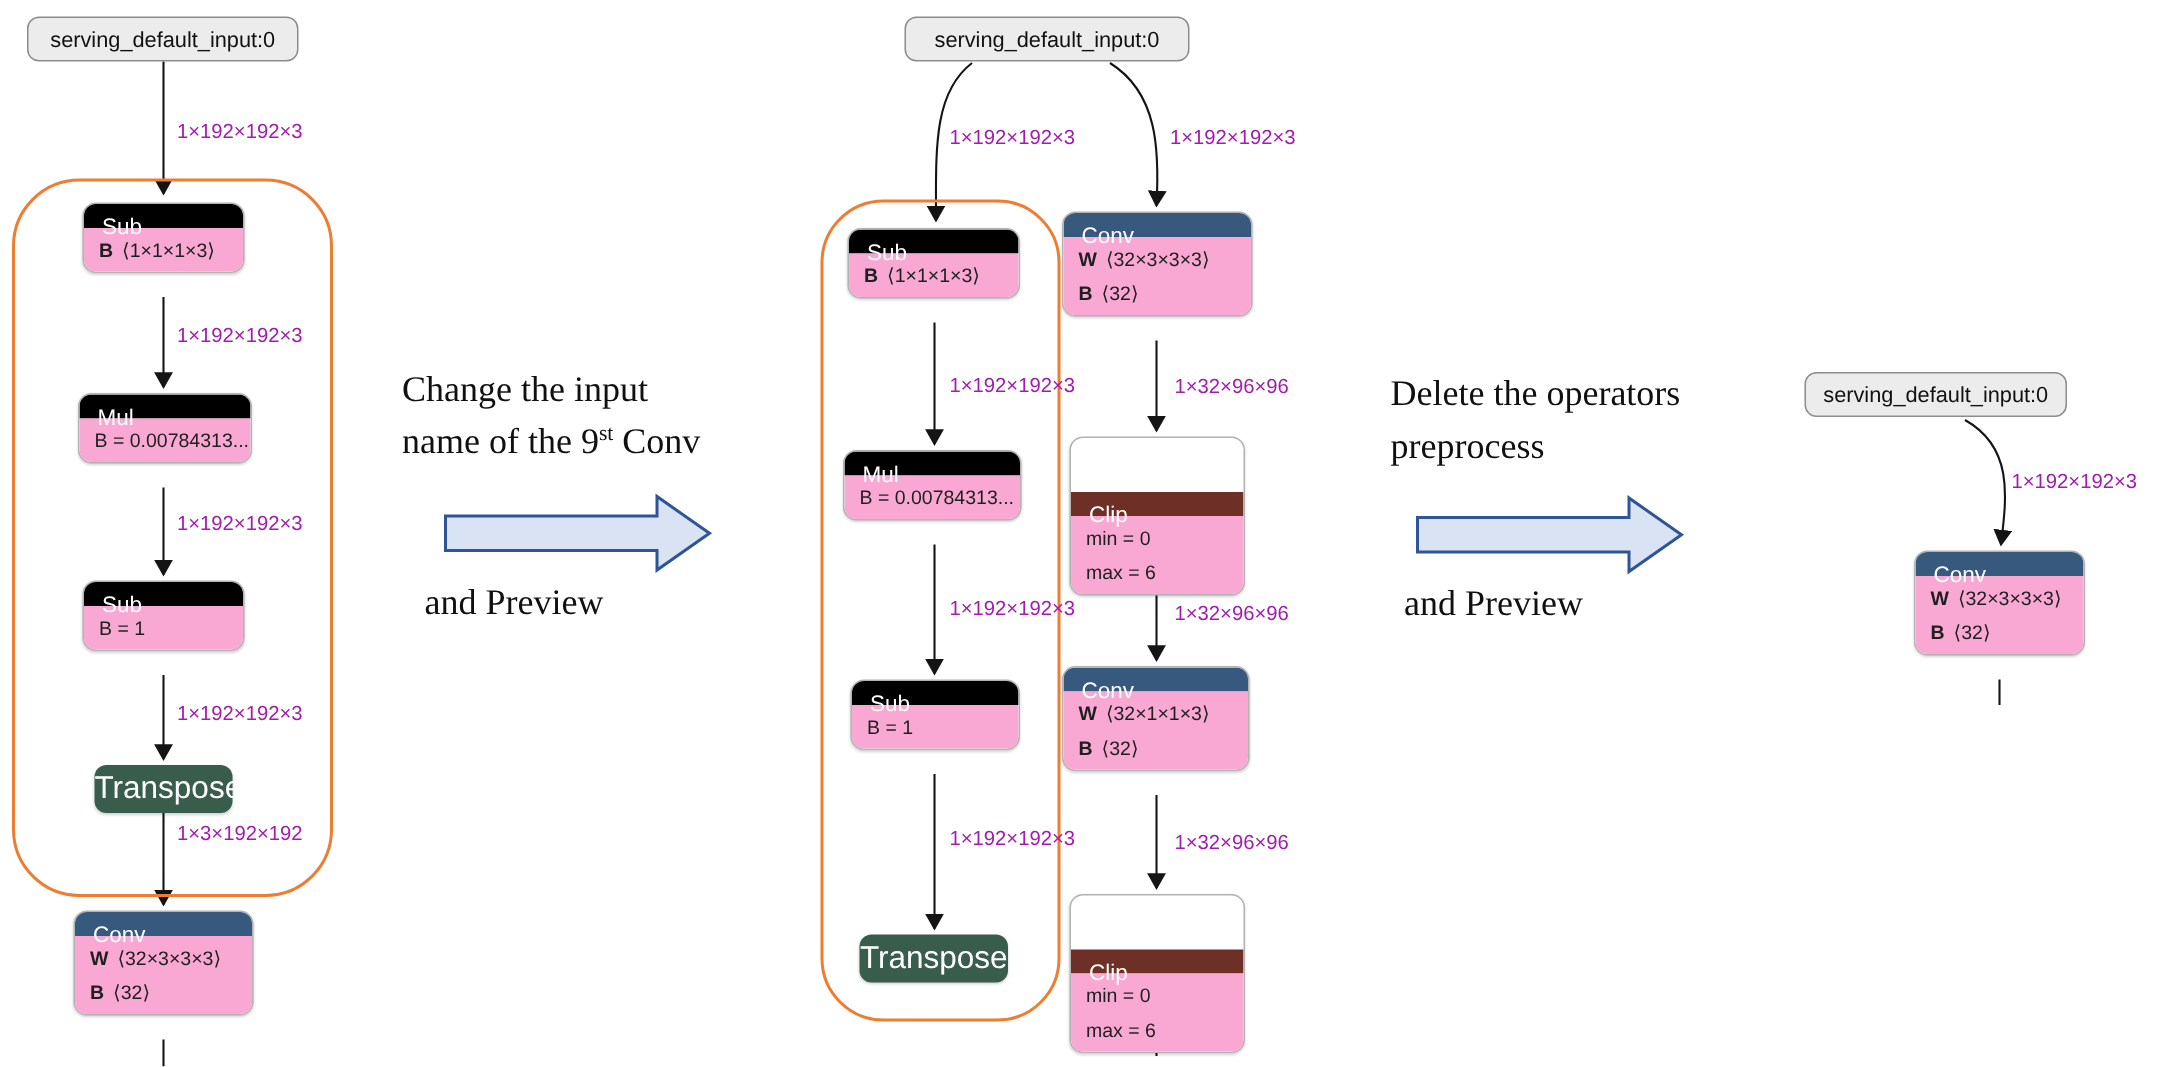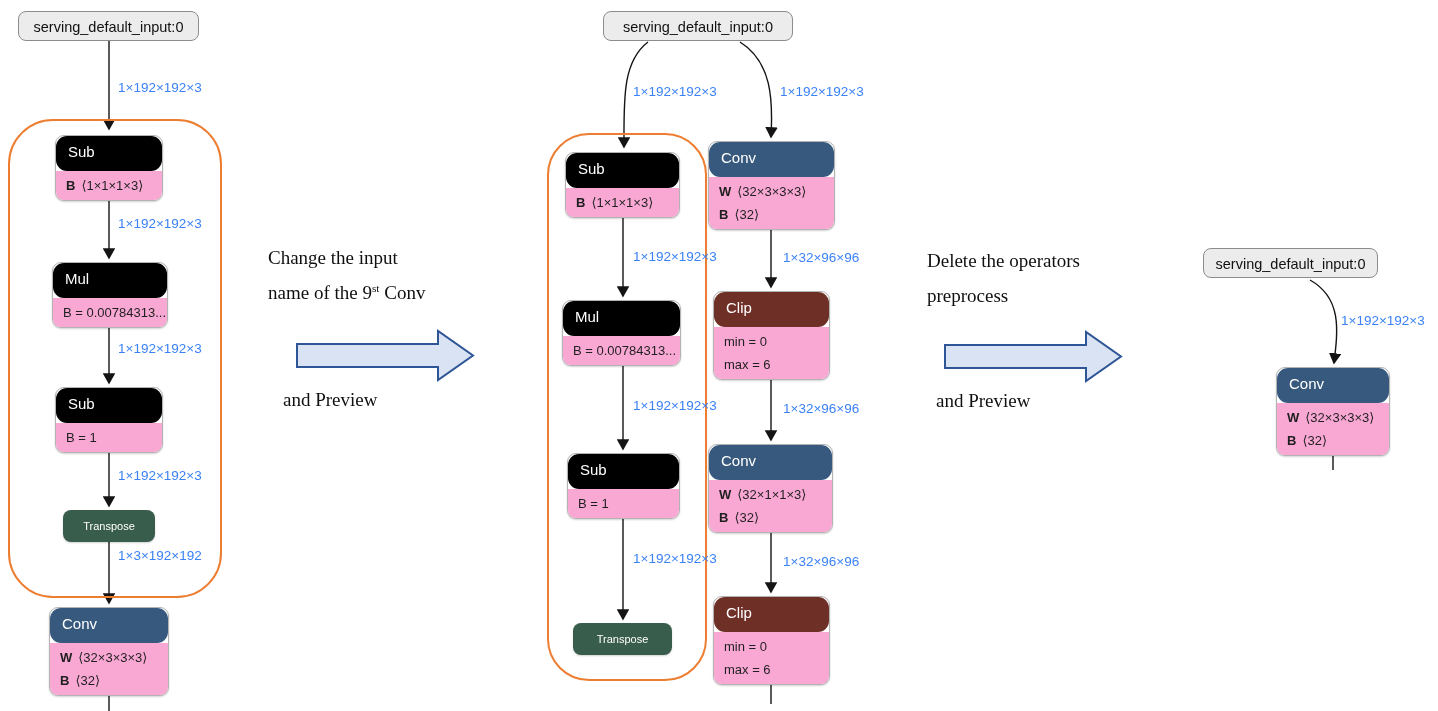--- a/index.html
+++ b/index.html
@@ -7,45 +7,45 @@
     width:1438px;height:711px;position:relative;overflow:hidden;
     background:#ffffff;
     font-family:"Liberation Sans","DejaVu Sans",sans-serif;
   }
   svg.layer{position:absolute;left:0;top:0;width:1438px;height:711px;}
   
   .node{
     position:absolute;border:1px solid #b3b3b3;border-radius:9px;overflow:hidden;
     background:#fff;box-shadow:0 1px 2px rgba(0,0,0,.18);box-sizing:border-box;
   }
-  .hd{height:35px;line-height:32px;padding:0 12px;color:#fff;font-size:15px;white-space:nowrap;border-radius:11px;}
+  .hd{height:16px;line-height:32px;padding:0 12px;color:#fff;font-size:15px;white-space:nowrap;}
   .black{background:var(--node-black,#000);}
   .blue{background:var(--node-blue,#37597e);}
-  .maroon{background:var(--node-maroon,#6e2f26);}
+  .maroon{background:var(--node-maroon,#6e2f26);margin-top:36px;}
   .green{background:var(--node-green,#395d4c);}
   .bd{background:#f9a8d4;padding:3px 10px;}
   .row{font-size:13px;line-height:23px;color:#1f1f1f;white-space:nowrap;}
   .row b{margin-right:6px;}
   .row b:empty{display:none;}
   .op-solo{
     position:absolute;height:32px;line-height:32px;text-align:center;color:#fff;
-    font-size:11px;border-radius:8px;box-shadow:0 1px 2px rgba(0,0,0,.18);white-space:nowrap;
+    font-size:21px;border-radius:8px;box-shadow:0 1px 2px rgba(0,0,0,.18);white-space:nowrap;
   }
   .io{
     position:absolute;height:30px;line-height:30px;text-align:center;
     background:var(--input-bg,#ececec);border:1.5px solid var(--input-border,#8c8c8c);
     border-radius:8px;font-size:14.5px;color:#111;box-sizing:border-box;white-space:nowrap;
   }
-  .lbl{position:absolute;font-size:13.5px;color:#3b82f6;white-space:nowrap;}
+  .lbl{position:absolute;font-size:13.5px;color:#a21caf;white-space:nowrap;}
   .hl{position:absolute;border:2.5px solid var(--highlight-orange,#ed7d31);box-sizing:border-box;}
   .hl.left-box{border-radius:45px;}
   .hl.mid-box{border-radius:42px;}
   .ann{
     position:absolute;font-family:"Liberation Serif","DejaVu Serif",serif;
-    font-size:19px;color:#101010;white-space:nowrap;
+    font-size:24px;color:#101010;white-space:nowrap;
   }
   .ann sup{font-size:60%;line-height:0;}
 </style>
 </head>
 <body>
 
 <svg class="layer">
   <defs>
     <marker id="ah" markerWidth="9" markerHeight="9" refX="7" refY="4.5" orient="auto">
       <path d="M0,0 L8,4.5 L0,9 Z" fill="#141414"></path>

